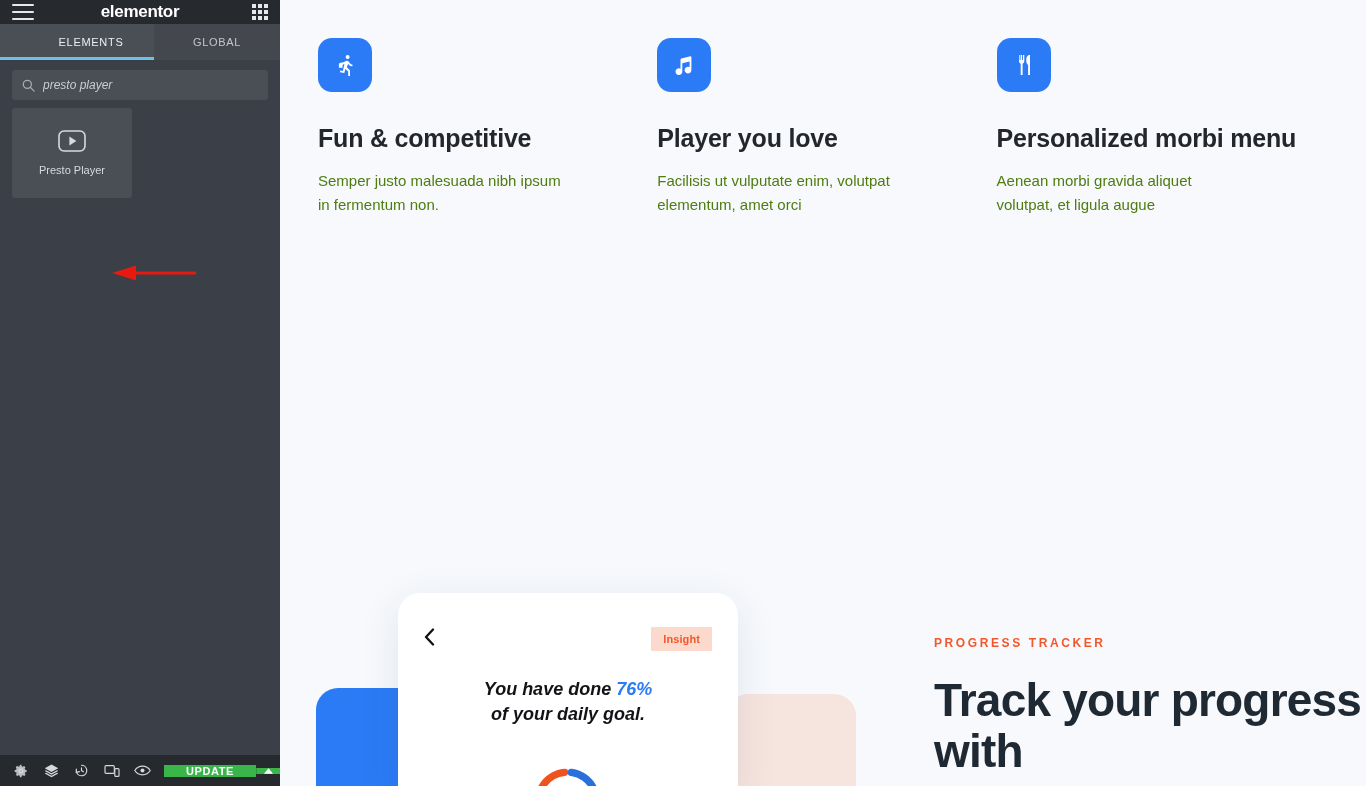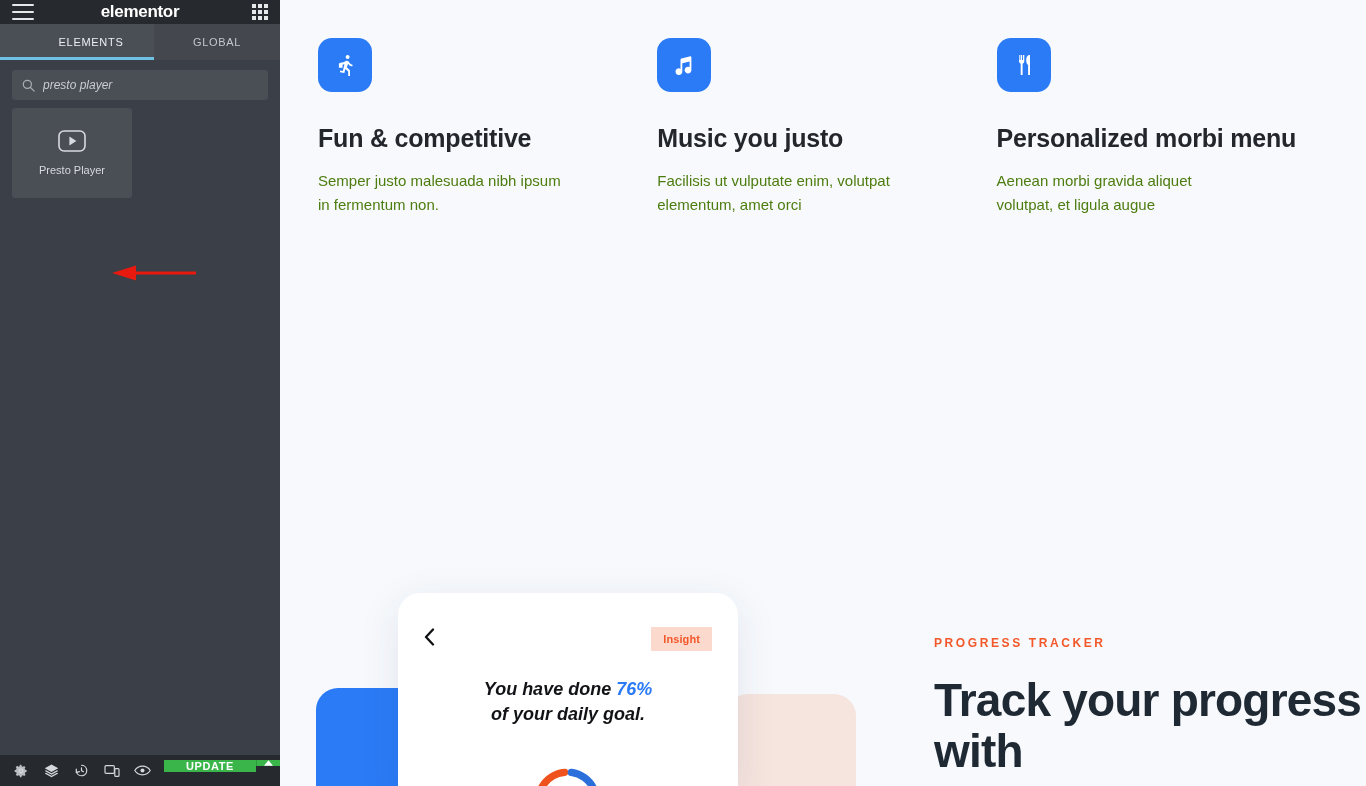--- a/index.html
+++ b/index.html
@@ -72,21 +72,21 @@
 
   .panel-footer {
     position: absolute; left: 0; right: 0; bottom: 0;
     height: 31px; background: #26292e;
     display: flex; align-items: center; gap: 0px; padding-left: 6px;
   }
   .foot-icon {
     width: 33px; height: 31px; display: flex; align-items: center; justify-content: center;
     cursor: pointer;
   }
-  .update-group { margin-left: 6px; display: flex; height: 22px; align-items: flex-start; }
+  .update-group { margin-left: 6px; display: flex; height: 22px; align-items: center; }
   .update-btn {
     background: #39b54a; color: #fff; font-size: 11px; font-weight: bold;
     letter-spacing: 0.6px; border: 0; padding: 0 22px; cursor: pointer;
     font-family: "Liberation Sans", sans-serif;
   }
   .update-caret {
     background: #39b54a; border-left: 1px solid #2d9b3d; width: 24px;
     display: flex; align-items: center; justify-content: center; cursor: pointer;
   }
 
@@ -280,21 +280,21 @@
         <h2 class="feature-title">Fun &amp; competitive</h2>
         <p class="feature-desc">Semper justo malesuada nibh ipsum in fermentum non.</p>
       </div>
 
       <div class="feature">
         <div class="feature-icon">
           <svg width="24" height="24" viewBox="0 0 24 24" fill="#ffffff">
             <path d="M18.5 3.2 9.4 5.4c-.55.13-.9.6-.9 1.15v9.1a3.4 3.4 0 1 0 1.8 3v-8.4l7.3-1.75v5.6a3.4 3.4 0 1 0 1.8 3V4.35c0-.78-.68-1.33-1.4-1.15z"></path>
           </svg>
         </div>
-        <h2 class="feature-title">Music you justo</h2>
+        <h2 class="feature-title">Player you love</h2>
         <p class="feature-desc">Facilisis ut vulputate enim, volutpat elementum, amet orci</p>
       </div>
 
       <div class="feature">
         <div class="feature-icon">
           <svg width="24" height="24" viewBox="0 0 24 24" fill="#ffffff">
             <path d="M7 2v6.2a2.6 2.6 0 0 0 1.7 2.45V22h1.9V10.65A2.6 2.6 0 0 0 12.3 8.2V2h-1.4v5.1H10V2H8.6v5.1H7.7V2H7z"></path>
             <path d="M17.1 2c-1.7 0-2.9 2.1-2.9 5.2 0 2.35.75 4.1 1.9 4.75V22h1.9V2h-.9z"></path>
           </svg>
         </div>

